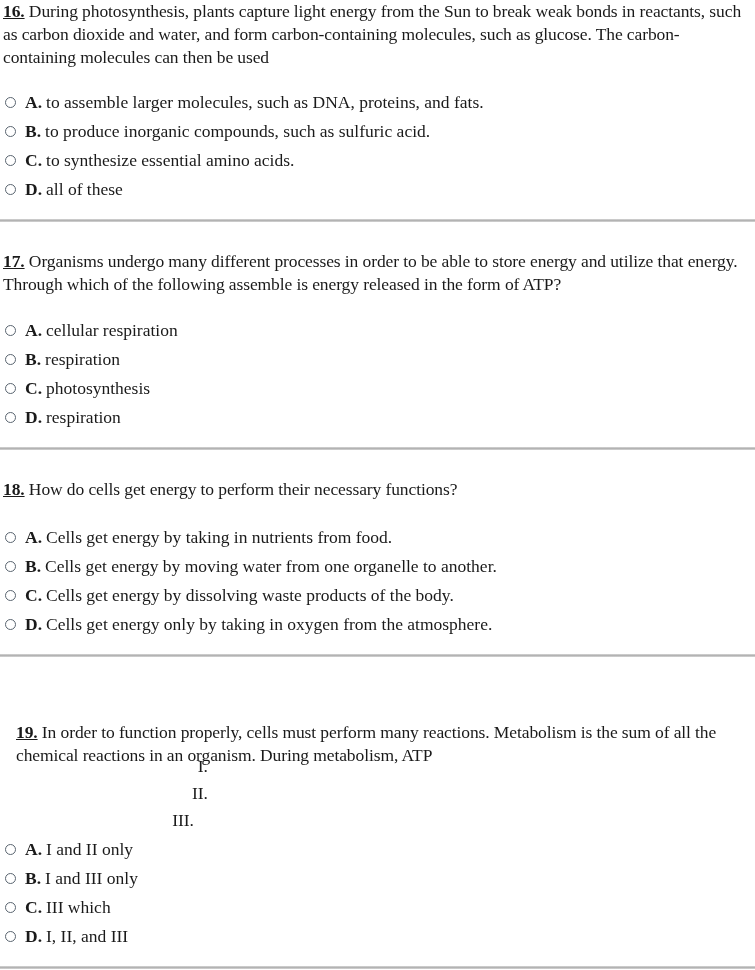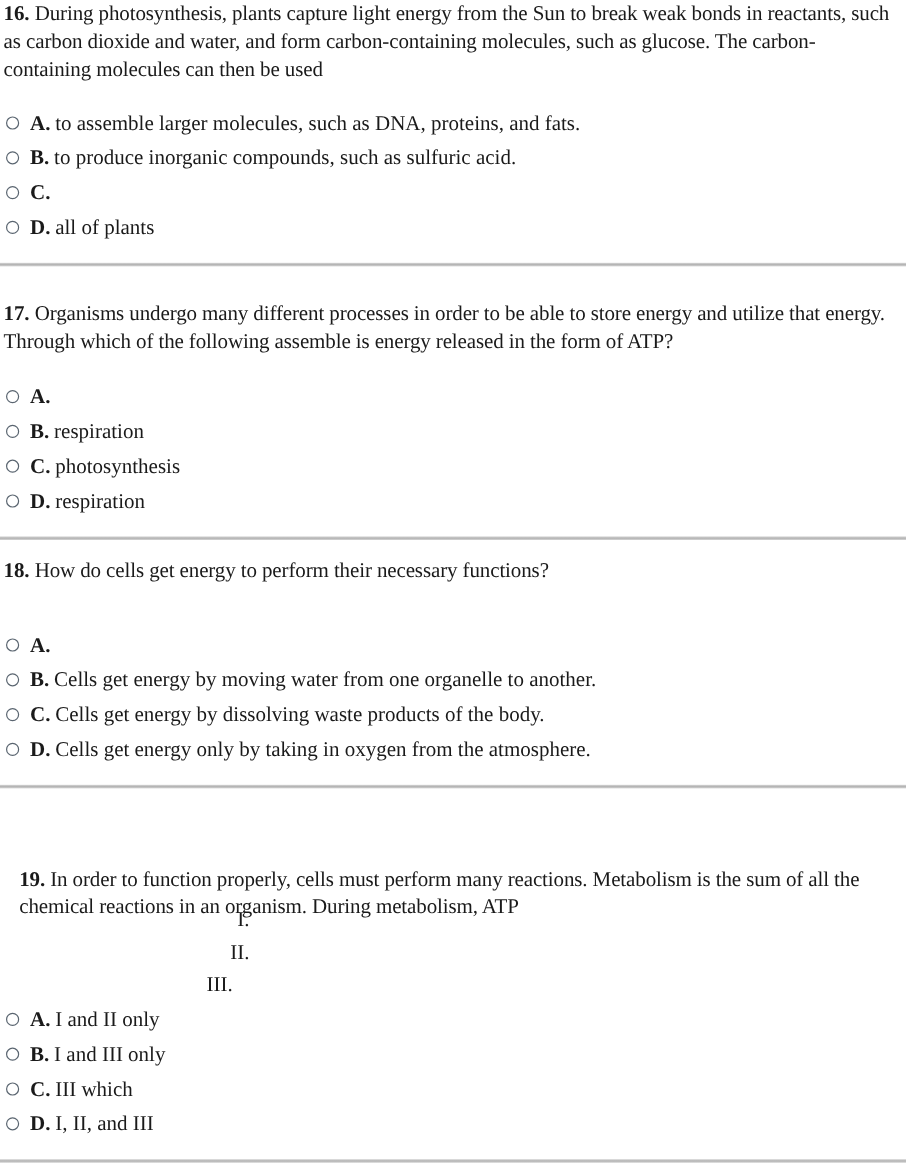--- a/index.html
+++ b/index.html
@@ -6,21 +6,21 @@
   body {
     width: 755px; height: 970px; overflow: hidden; position: relative;
     font-family: "Liberation Serif", "DejaVu Serif", serif;
     color: #1a1a1a;
   }
   .q { position: absolute; left: 0; width: 755px; }
   .stem {
     position: absolute; left: 3px; width: 745px;
     font-size: 17.5px; line-height: 23px; letter-spacing: -0.1px;
   }
-  .num { font-weight: bold; }
+  .num { font-weight: bold; text-decoration: underline; }
   .opt {
     position: absolute; left: 5px; height: 24px;
     font-size: 17.5px; line-height: 24px; white-space: nowrap;
     display: flex; align-items: center; cursor: pointer;
   }
   .radio {
     width: 11px; height: 11px; border: 1.3px solid #5a6570; border-radius: 50%;
     margin-right: 9px; flex: none; box-sizing: border-box; margin-top: 1px;
   }
   .letter { font-weight: bold; margin-right: 4px; }
@@ -49,64 +49,67 @@
     <span>to assemble larger molecules, such as DNA, proteins, and fats.</span>
   </div>
   <div class="opt" style="top:119px;">
     <span class="radio"></span>
     <span class="letter">B.</span>
     <span>to produce inorganic compounds, such as sulfuric acid.</span>
   </div>
   <div class="opt" style="top:148px;">
     <span class="radio"></span>
     <span class="letter">C.</span>
+    <span>to synthesize essential amino acids.</span>
   </div>
   <div class="opt" style="top:177px;">
     <span class="radio"></span>
     <span class="letter">D.</span>
-    <span>all of plants</span>
+    <span>all of these</span>
   </div>
 </div>
 <div class="divider" style="top:219px;"></div>
 
 <div class="q" style="top:0;">
   <div class="stem" style="top:250px;">
     <span class="num">17.</span>
     <span>Organisms undergo many different processes in order to be able to store energy and utilize that energy. Through which of the following assemble is energy released in the form of ATP?</span>
   </div>
   <div class="opt" style="top:318px;">
     <span class="radio"></span>
     <span class="letter">A.</span>
+    <span>cellular respiration</span>
   </div>
   <div class="opt" style="top:347px;">
     <span class="radio"></span>
     <span class="letter">B.</span>
     <span>respiration</span>
   </div>
   <div class="opt" style="top:376px;">
     <span class="radio"></span>
     <span class="letter">C.</span>
     <span>photosynthesis</span>
   </div>
   <div class="opt" style="top:405px;">
     <span class="radio"></span>
     <span class="letter">D.</span>
     <span>respiration</span>
   </div>
 </div>
 <div class="divider" style="top:447px;"></div>
 
 <div class="q" style="top:0;">
-  <div class="stem" style="top:464px;">
+  <div class="stem" style="top:478px;">
     <span class="num">18.</span>
     <span>How do cells get energy to perform their necessary functions?</span>
   </div>
   <div class="opt" style="top:525px;">
     <span class="radio"></span>
     <span class="letter">A.</span>
+    <span>Cells get energy by taking in nutrients from food.</span>
   </div>
   <div class="opt" style="top:554px;">
     <span class="radio"></span>
     <span class="letter">B.</span>
     <span>Cells get energy by moving water from one organelle to another.</span>
   </div>
   <div class="opt" style="top:583px;">
     <span class="radio"></span>
     <span class="letter">C.</span>
     <span>Cells get energy by dissolving waste products of the body.</span>

